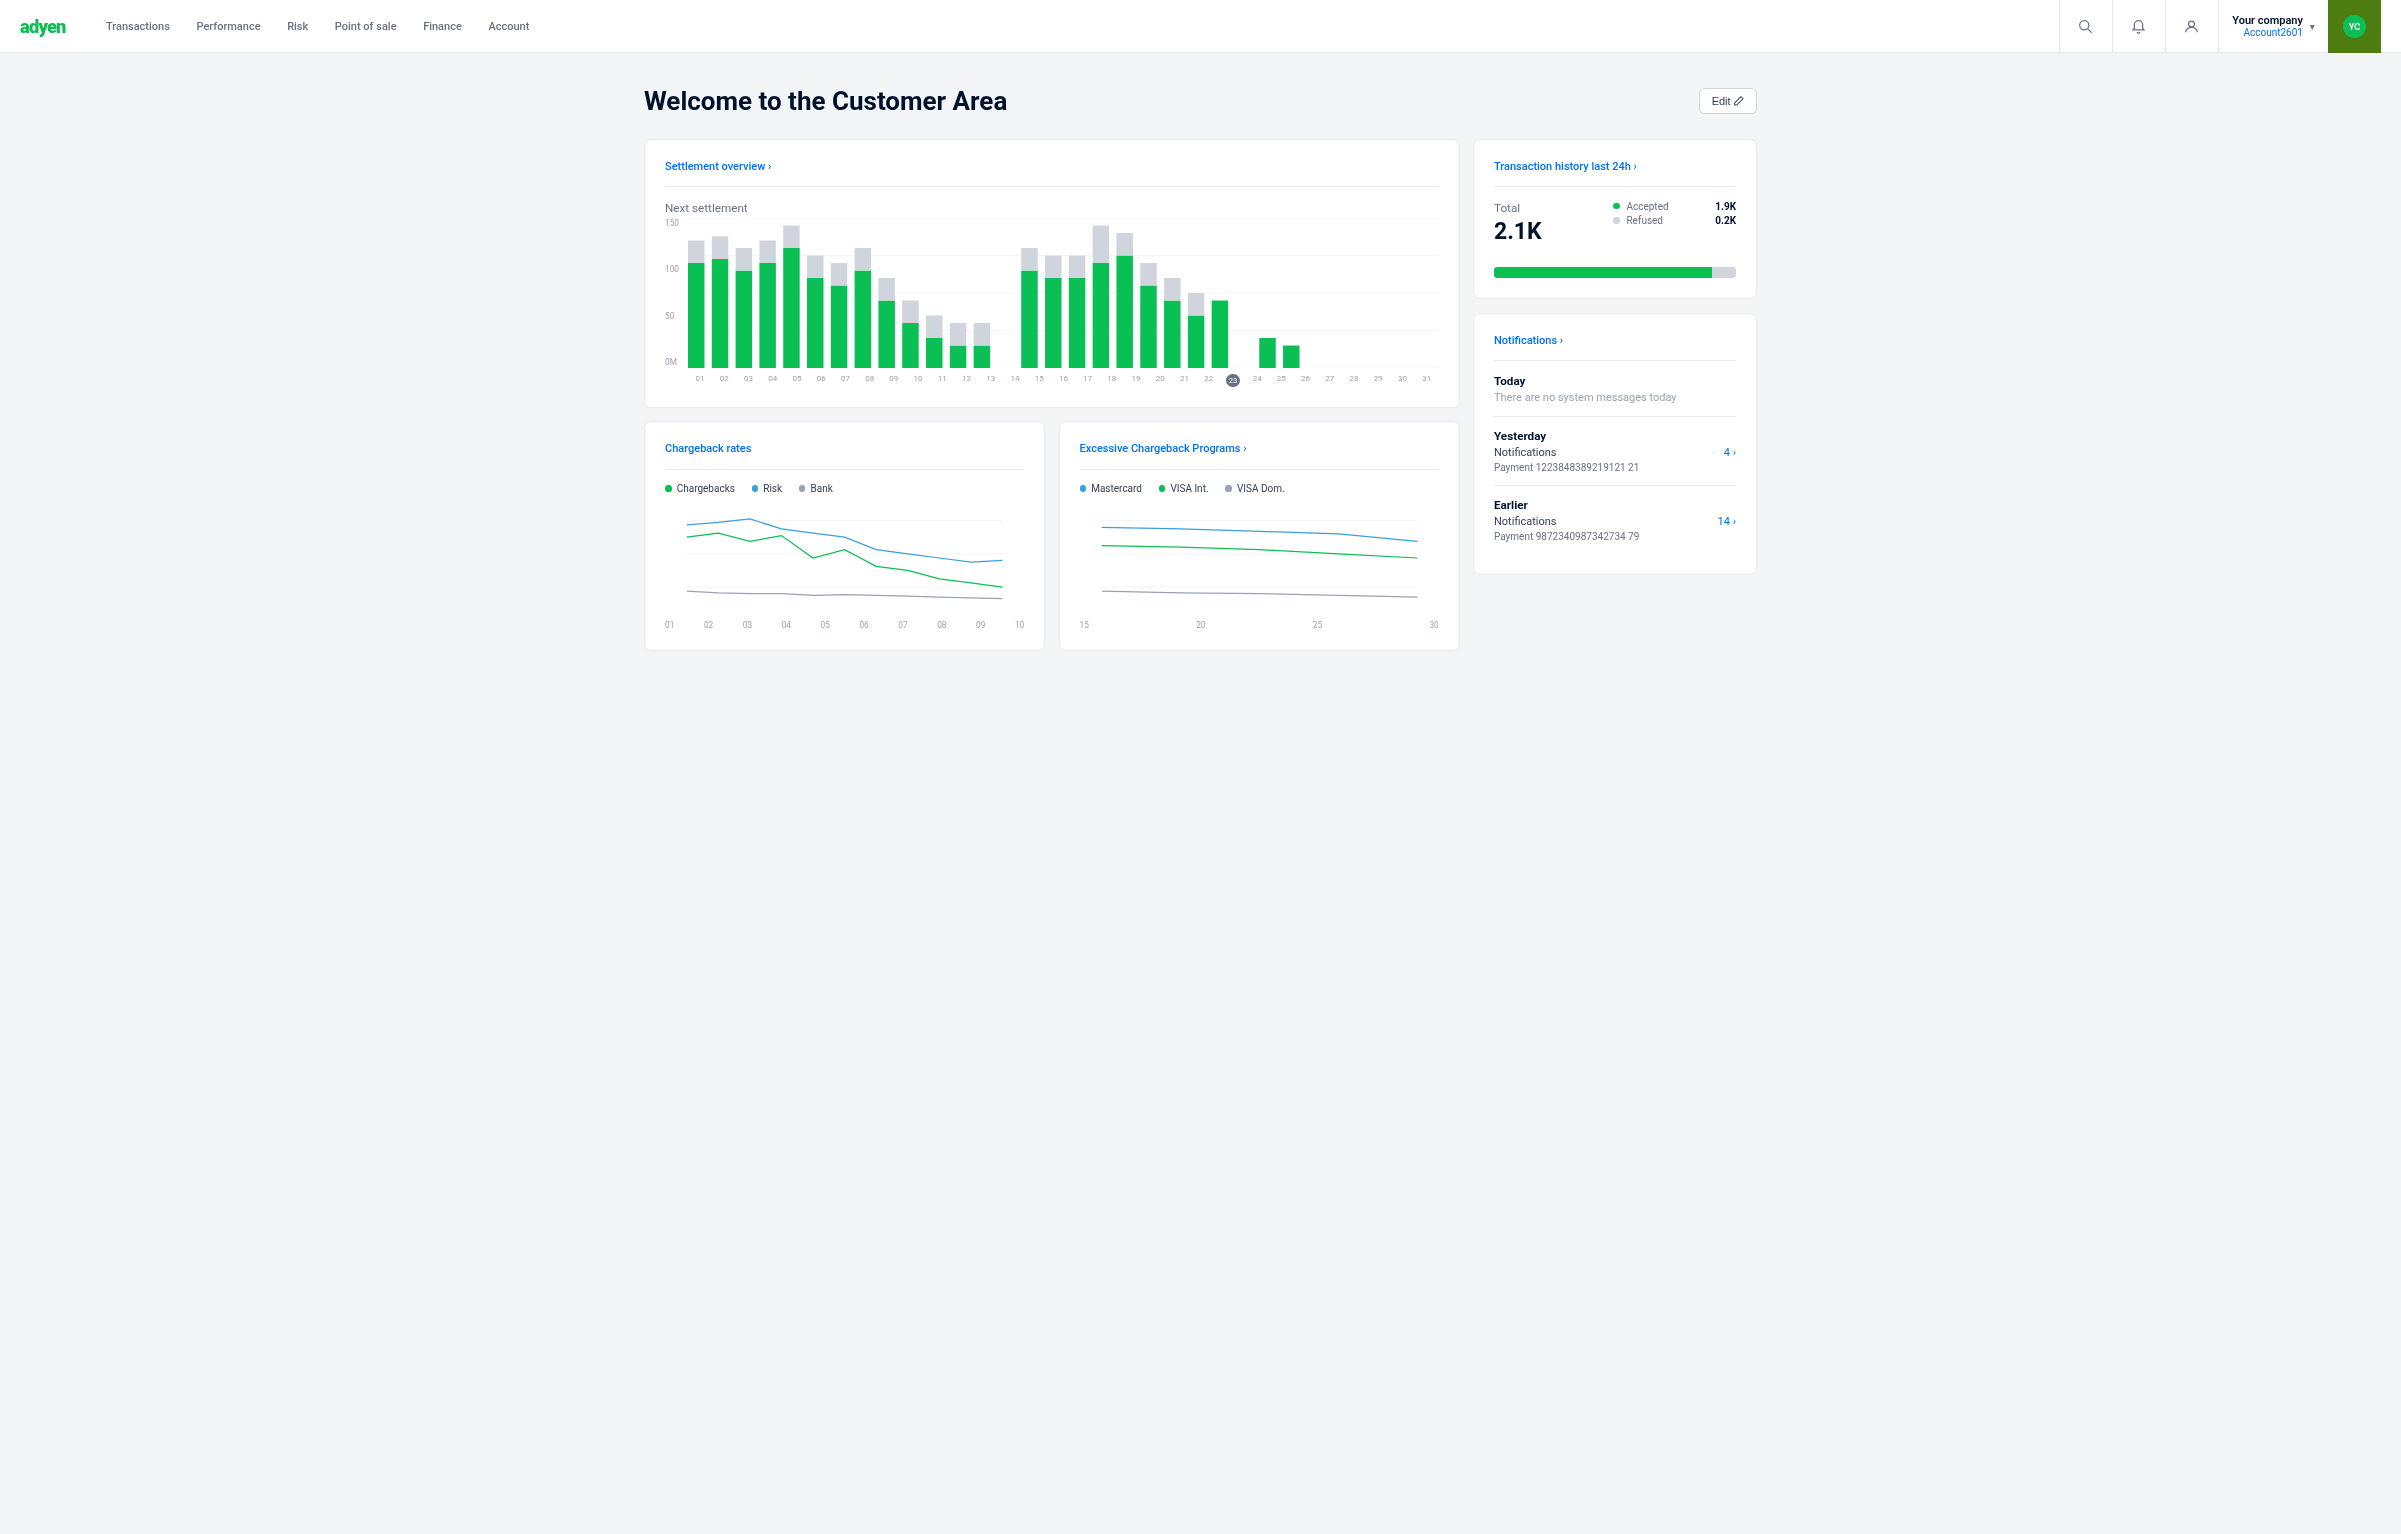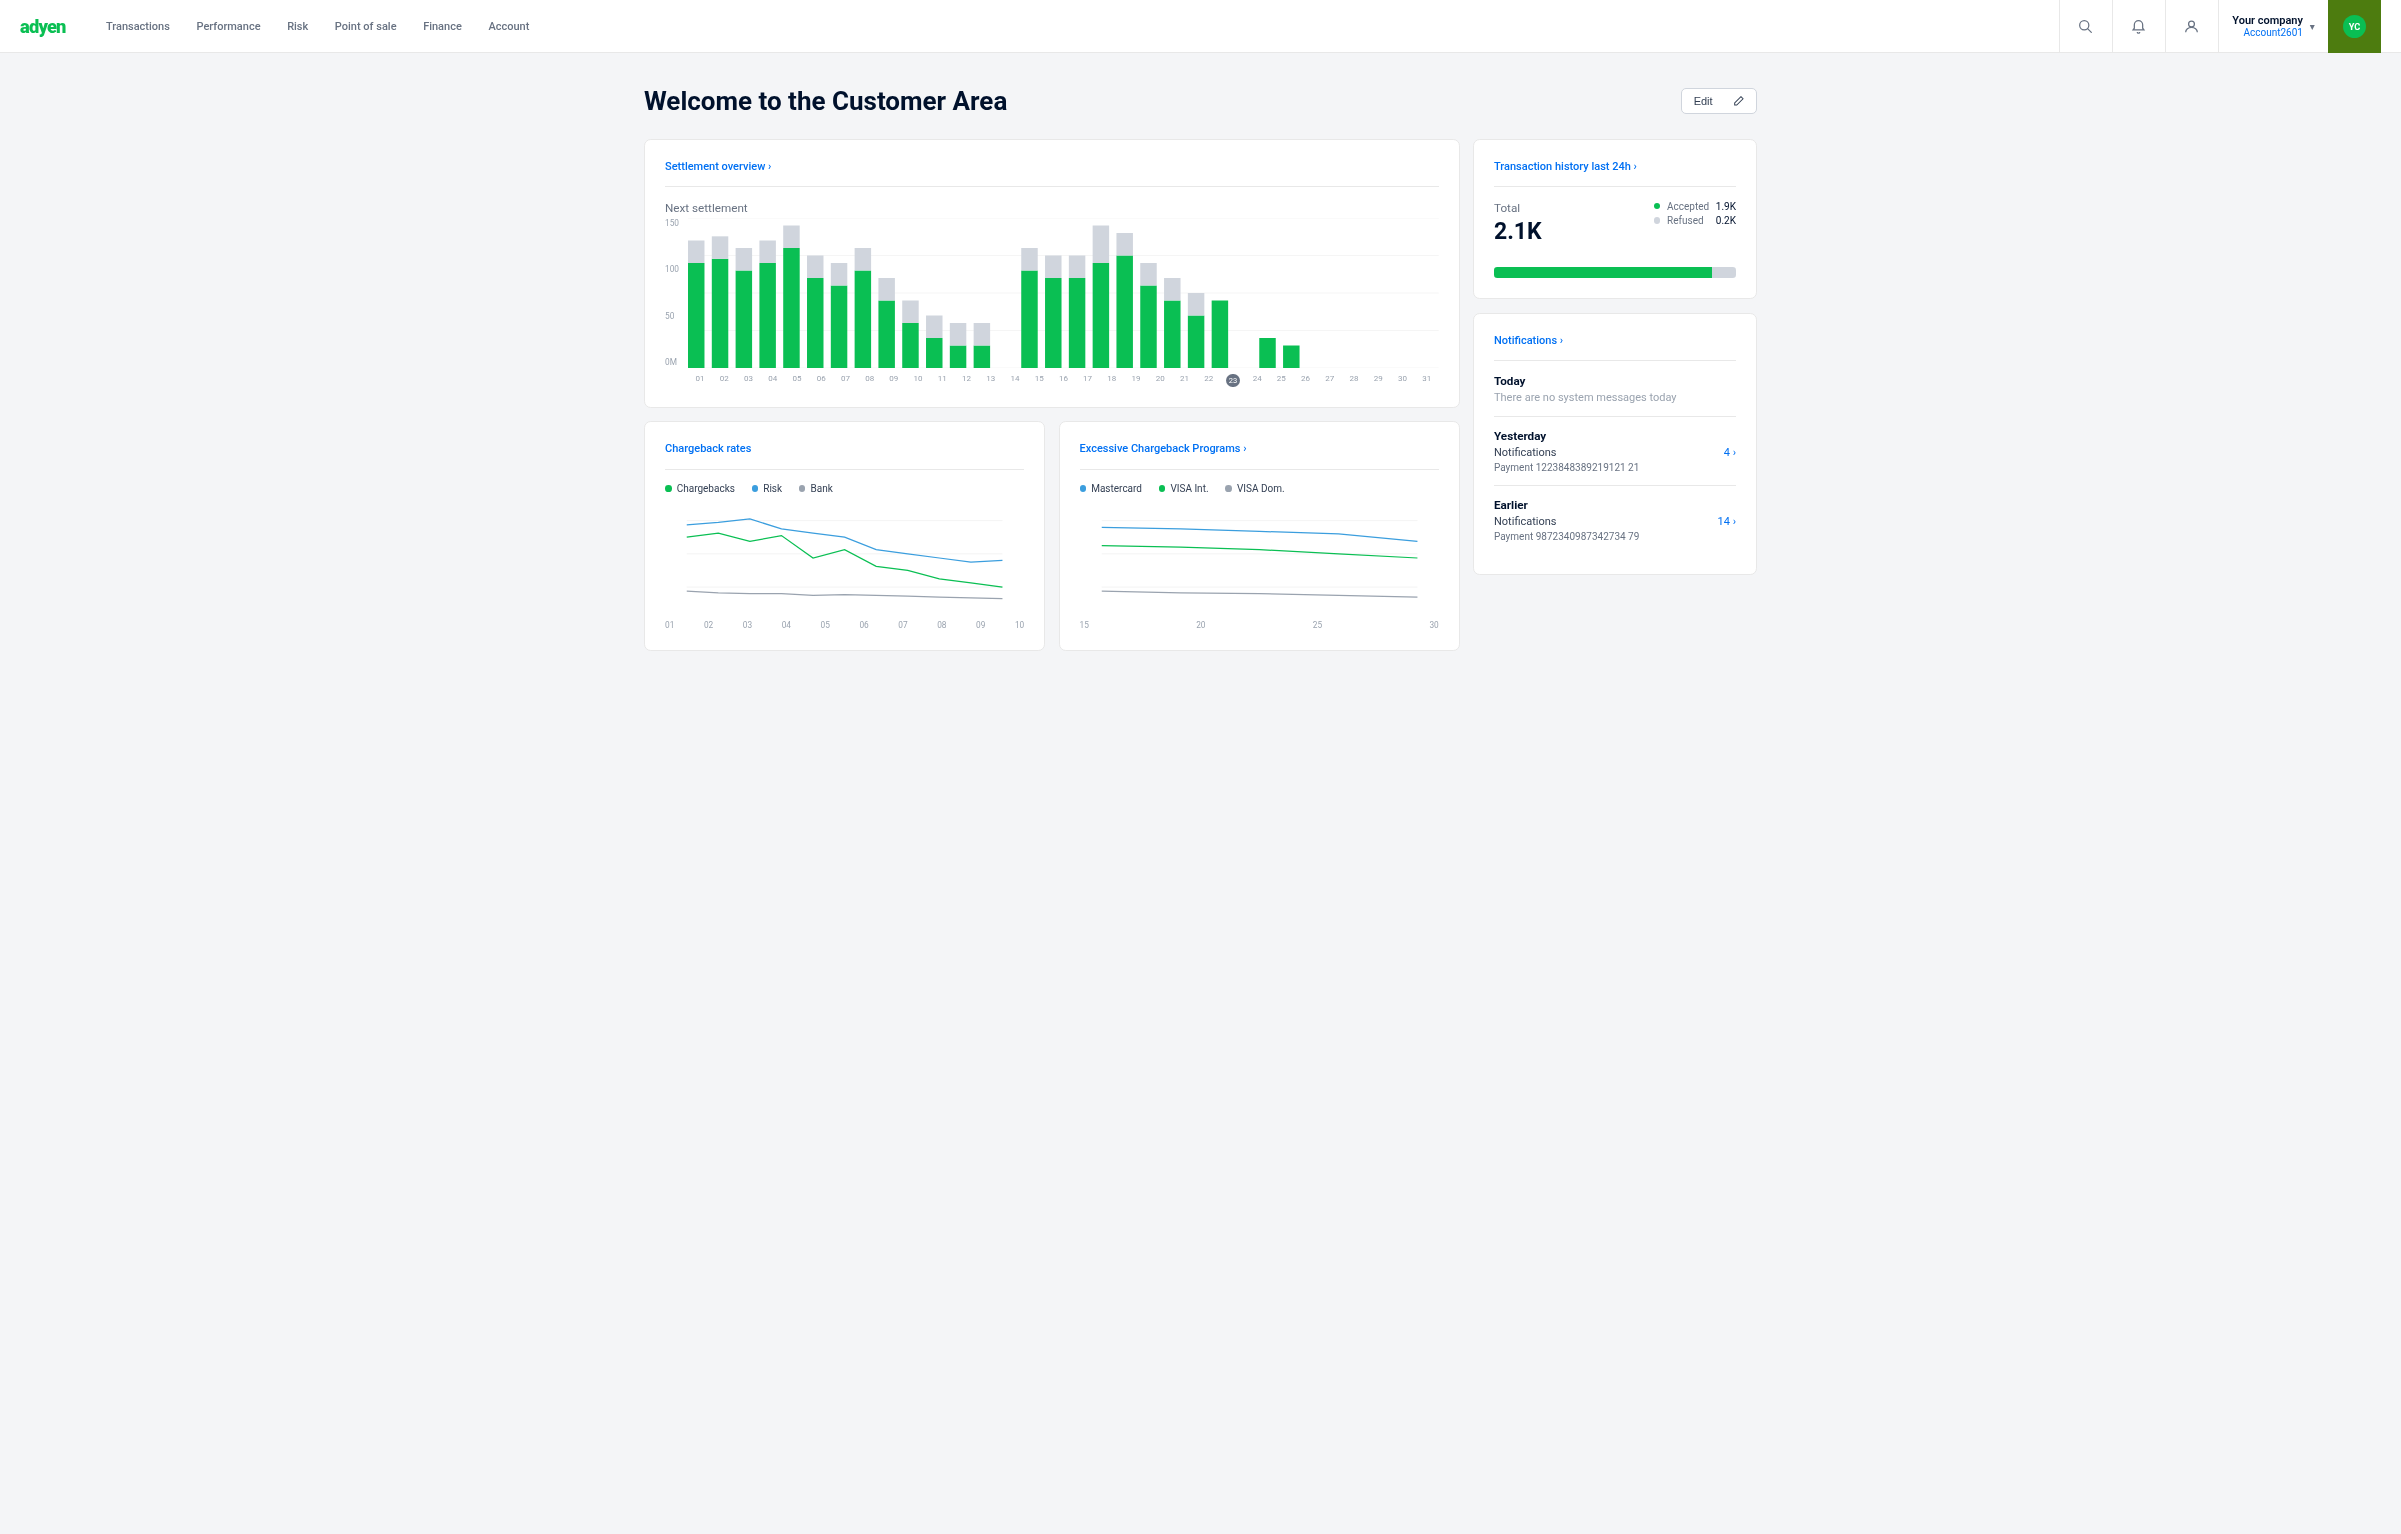--- a/index.html
+++ b/index.html
@@ -84,21 +84,21 @@
     
     .main { padding: 33px 27px; max-width: 1167px; margin: 0 auto; }
     .page-header {
       display: flex;
       align-items: center;
       justify-content: space-between;
       margin-bottom: 23px;
     }
     .page-title { font-size: 26px; font-weight: 700; color: #00112c; }
     .edit-btn {
-      display: flex; align-items: center; gap: 20px;
+      display: flex; align-items: center; gap: 2px;
       border: 0.8px solid #d0d5dd;
       border-radius: 5px;
       padding: 5.8px 11.7px;
       font-size: 11px;
       color: #344054;
       background: #fff;
       cursor: pointer;
     }
 
     
@@ -147,21 +147,21 @@
     .legend-item { display: flex; align-items: center; gap: 5px; font-size: 10px; color: #344054; }
     .legend-dot { width: 6.7px; height: 6.7px; border-radius: 50%; }
 
     
     .tx-total-label { font-size: 11.7px; color: #687282; margin-bottom: 3.3px; }
     .tx-total-value { font-size: 23px; font-weight: 700; color: #00112c; margin-bottom: 10px; }
     .tx-legend { display: flex; flex-direction: column; gap: 3.3px; font-size: 10px; }
     .tx-legend-item { display: flex; align-items: center; gap: 6.7px; }
     .tx-legend-dot { width: 6.7px; height: 6.7px; border-radius: 50%; }
     .tx-legend-label { color: #687282; flex: 1; }
-    .tx-legend-value { font-weight: 400; color: #00112c; }
+    .tx-legend-value { font-weight: 700; color: #00112c; margin-left: 40px; }
     .tx-bar-container { margin-top: 11.7px; height: 11.7px; border-radius: 3.3px; overflow: hidden; display: flex; }
     .tx-bar-accepted { background: #0abf53; flex: 0 0 90%; }
     .tx-bar-refused { background: #d0d5dd; flex: 0 0 10%; }
 
     
     .notif-section-title { font-size: 11.7px; font-weight: 700; color: #00112c; margin-bottom: 3.3px; }
     .notif-no-msg { font-size: 11px; color: #9aa3af; }
     .notif-item { padding: 11.7px 0; border-top: 0.8px solid #e8e8e8; }
     .notif-item-header { display: flex; justify-content: space-between; align-items: center; margin-bottom: 3.3px; }
     .notif-count-link { font-size: 11px; color: #0070f3; cursor: pointer; }

